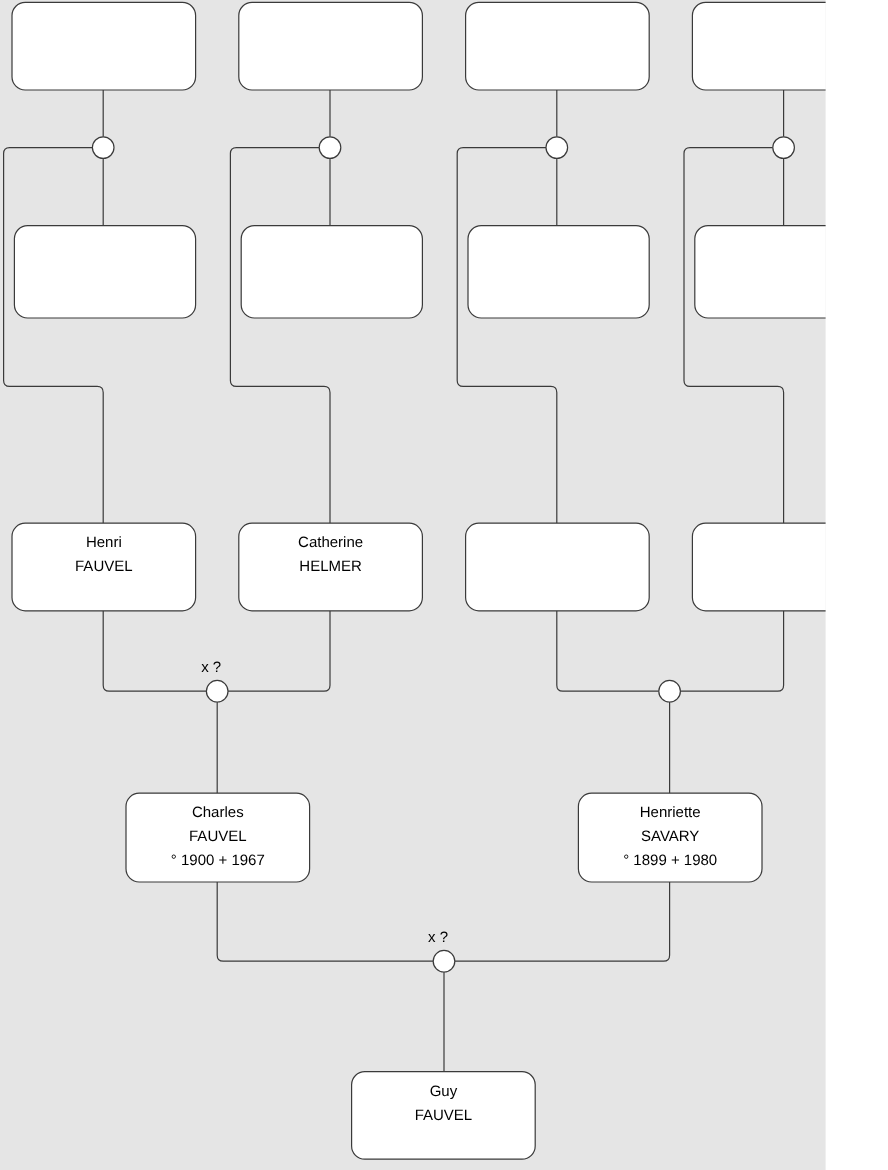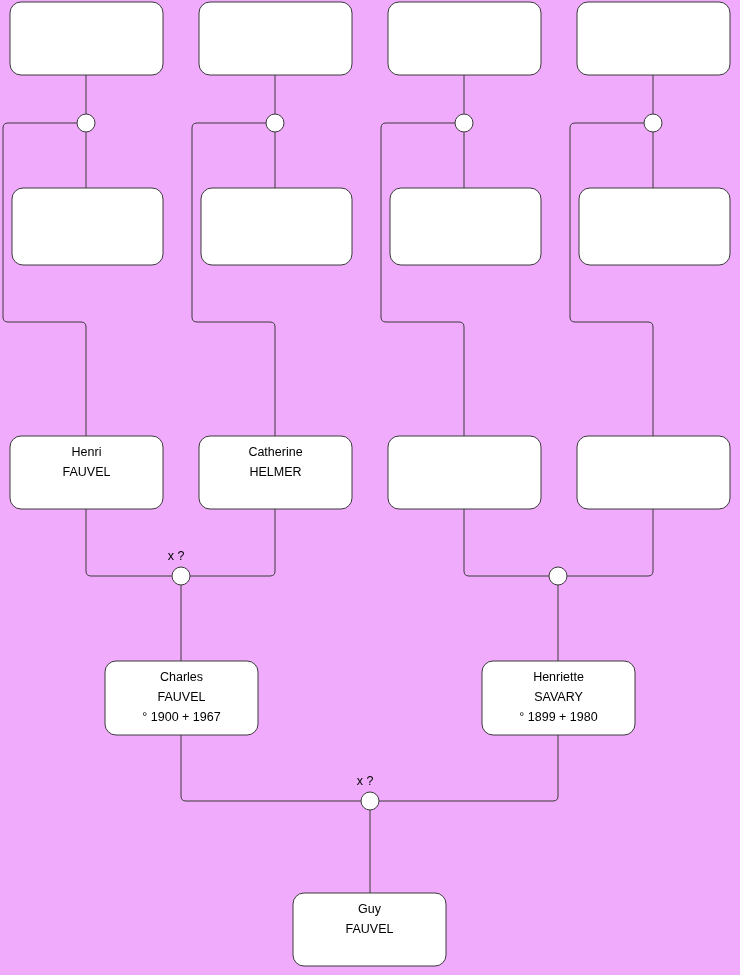--- a/index.html
+++ b/index.html
@@ -5,23 +5,23 @@
   html, body {
     margin: 0;
     padding: 0;
     background: #ffffff;
   }
   body {
     font-family: "Liberation Sans", sans-serif;
   }
   #chart-root {
     position: relative;
-    width: 740px;
+    width: 688px;
     height: 975px;
-    background: #f0abfc;
+    background: #e5e5e5;
     overflow: hidden;
   }
   svg.tree-canvas {
     position: absolute;
     left: 0;
     top: 0;
     width: 740px;
     height: 975px;
   }
   .person-box {

